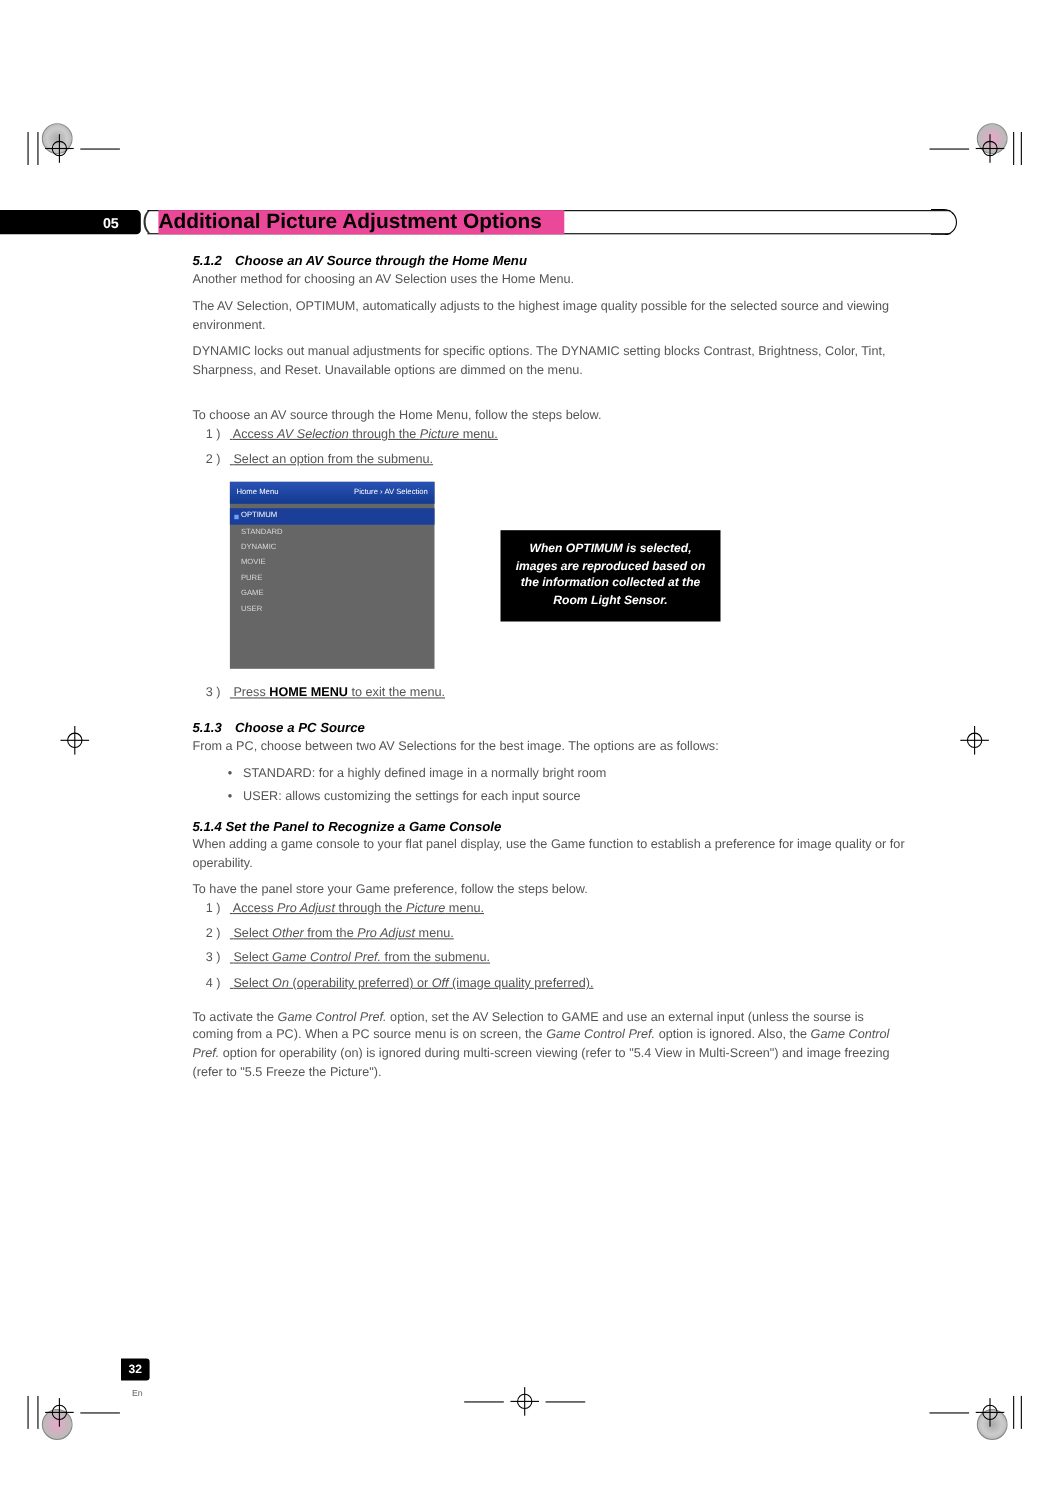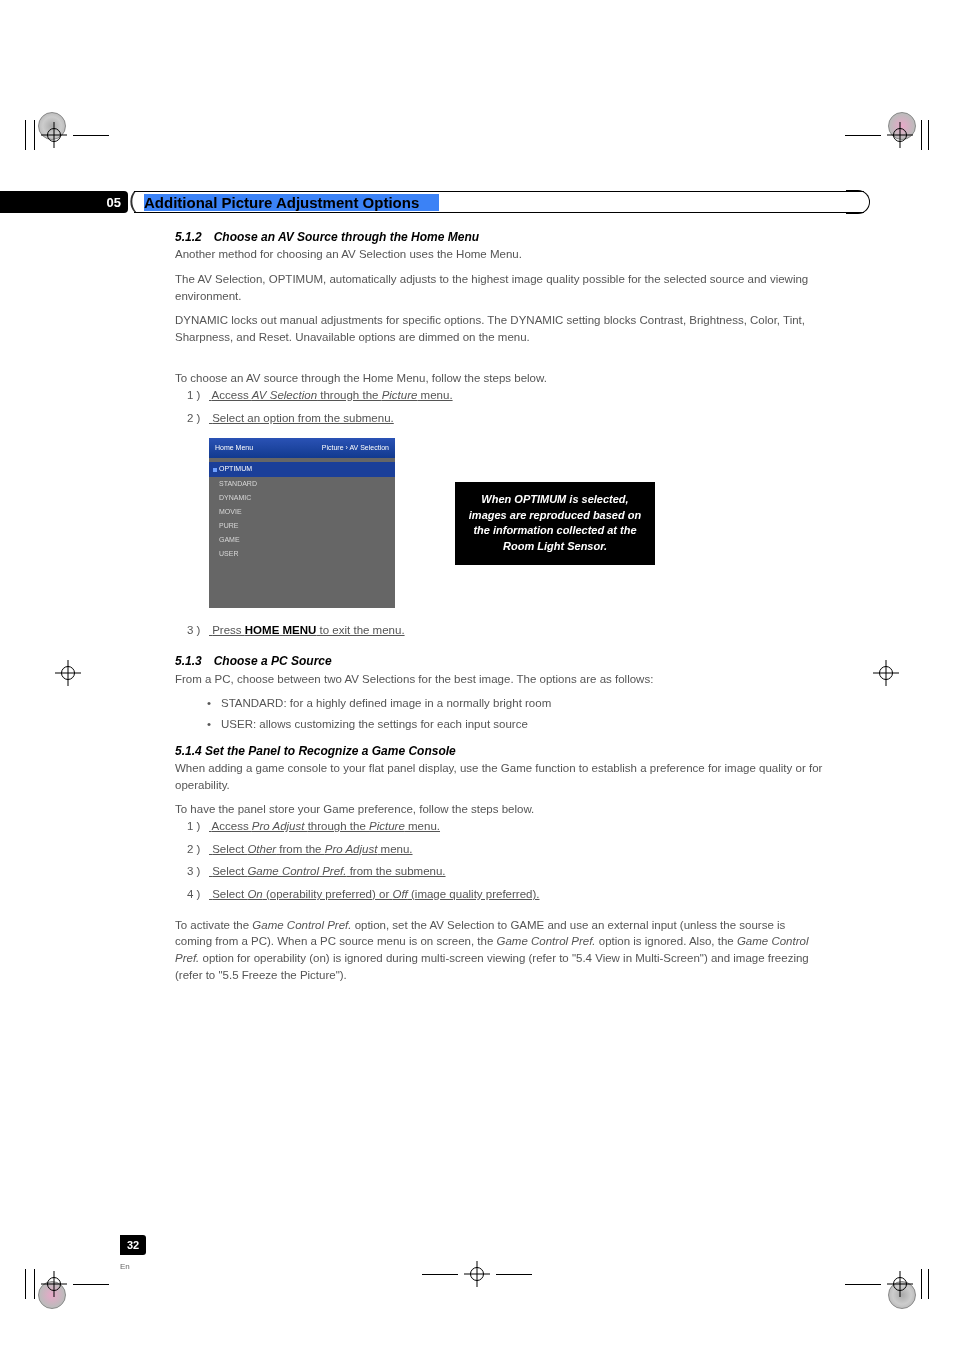--- a/index.html
+++ b/index.html
@@ -84,45 +84,45 @@
   .header-black-tab {
     width: 128px;
     height: 22px;
     background: #000;
     color: #fff;
     font-weight: bold;
     font-size: 13px;
     display: flex;
     align-items: center;
     justify-content: flex-end;
-    padding-right: 7px;
+    padding-right: 20px;
     border-radius: 0 4px 4px 0;
   }
   .header-title-wrap {
     flex: 1;
     position: relative;
     height: 22px;
     display: flex;
     align-items: center;
     padding-left: 16px;
   }
   .header-line-top, .header-line-bottom {
     position: absolute;
     left: 6px;
     right: 90px;
     height: 1px;
     background: #000;
   }
   .header-line-top { top: 0; }
   .header-line-bottom { bottom: 0; }
   .header-title {
-    font-size: 15px;
+    font-size: 19px;
     font-weight: bold;
     color: #000;
-    background: #3b82f6;
+    background: #ec4899;
     padding-right: 20px;
     z-index: 1;
   }
   .header-round-cap {
     position: absolute;
     right: 84px;
     top: -1px;
     width: 24px;
     height: 24px;
     border: 1px solid #000;
@@ -203,21 +203,21 @@
     font-weight: bold;
     font-size: 11px;
     text-align: center;
     padding: 10px 12px;
   }
 
   
   .page-num-tab {
     position: absolute;
     bottom: 96px;
-    left: 120px;
+    left: 110px;
     width: 26px;
     height: 20px;
     background: #000;
     color: #fff;
     font-size: 11px;
     font-weight: bold;
     display:flex;
     align-items:center;
     justify-content:center;
     border-radius: 0 3px 3px 0;

